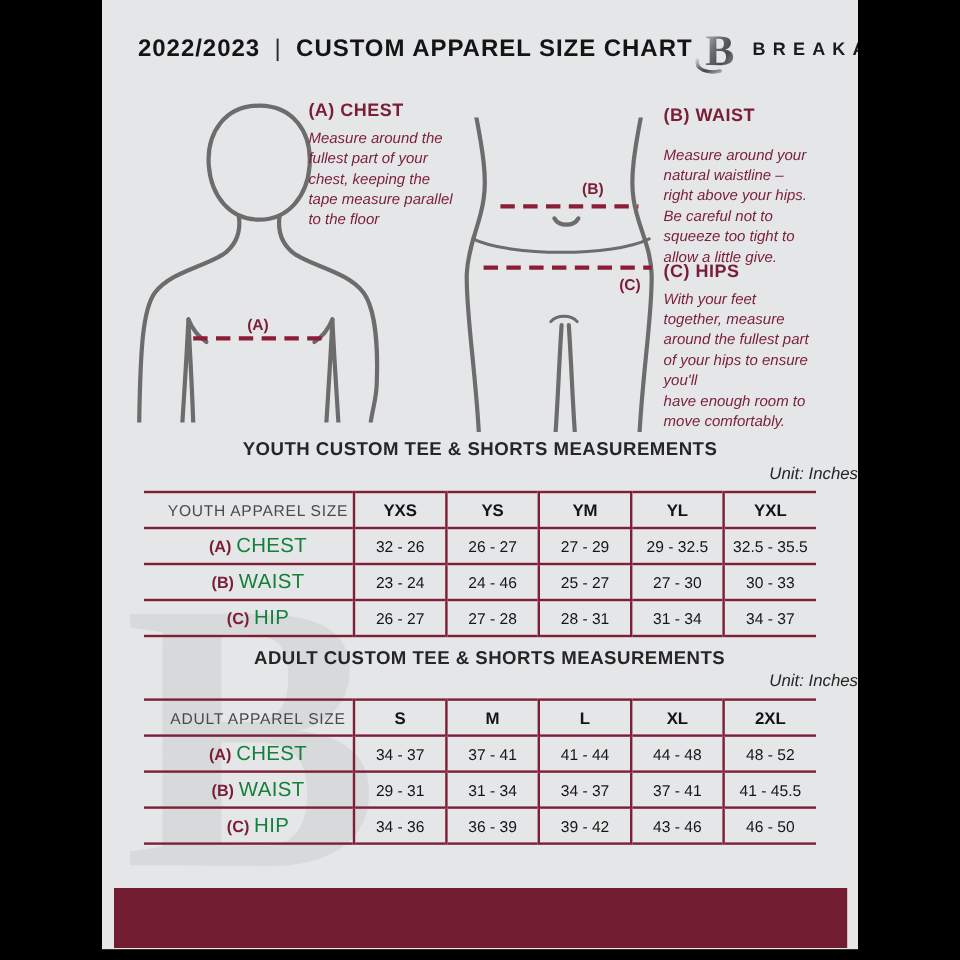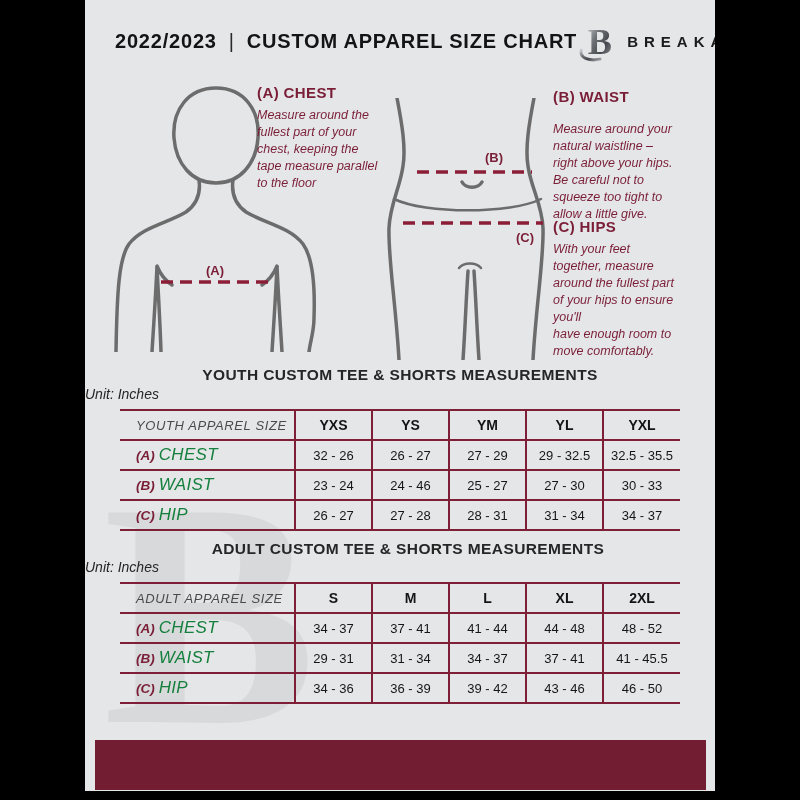--- a/index.html
+++ b/index.html
@@ -62,39 +62,39 @@
 
   
   .tbl-title {
     position: absolute; left: 0; right: 0;
     text-align: center;
     font-size: 15.5px; font-weight: bold; color: #262626;
     letter-spacing: 0.4px;
   }
   .tbl-unit {
     position: absolute; left: 0; right: 0;
-    text-align: left;
+    text-align: right;
     font-size: 14px; font-style: italic; color: #262626;
   }
   table.size-table {
     position: absolute; left: 35px;
     width: 560px;
     border-collapse: collapse;
     table-layout: fixed;
   }
   .size-table col.labelcol { width: 175px; }
   .size-table col.valcol { width: 77px; }
   .size-table tr { height: 30px; }
   .size-table thead tr { border-top: 2px solid #7d1f36; border-bottom: 2px solid #7d1f36; }
   .size-table tbody tr { border-bottom: 2px solid #7d1f36; }
   .size-table th, .size-table td { text-align: center; vertical-align: middle; }
   .size-table th:not(:first-child), .size-table td:not(:first-child) {
     border-left: 2px solid #7d1f36;
   }
-  .size-table th.lbl, .size-table td.lbl { text-align: left; padding-left: 16px; font-style: italic; }
+  .size-table th.lbl, .size-table td.lbl { text-align: center; padding-left: 16px; }
   .size-table thead th.lbl {
     font-weight: normal; font-size: 13px; color: #4a4a4a; letter-spacing: 0.6px;
   }
   .size-table thead th { font-size: 14px; font-weight: bold; color: #141414; }
   .size-table td { font-size: 13px; color: #161616; }
   .row-prefix { color: #7a1e37; font-weight: bold; font-size: 13.5px; margin-right: 4px; }
   .row-label { color: #15803d; font-size: 17px; letter-spacing: 0.3px; }
 
   
   .footer-bar {

